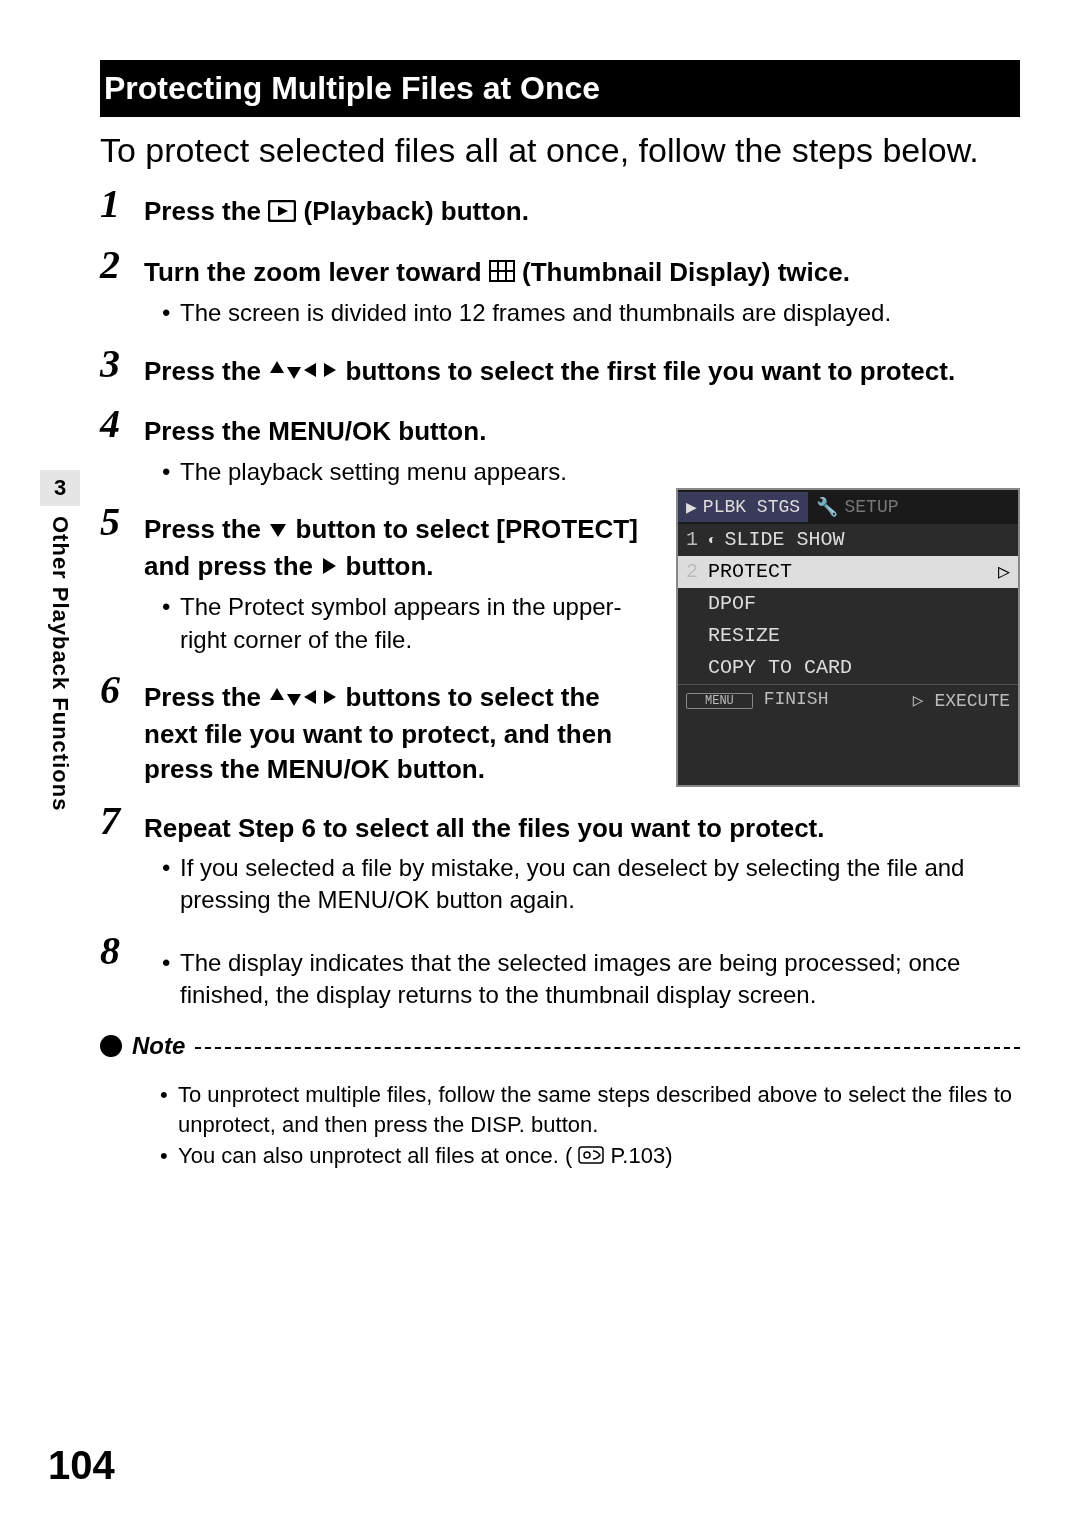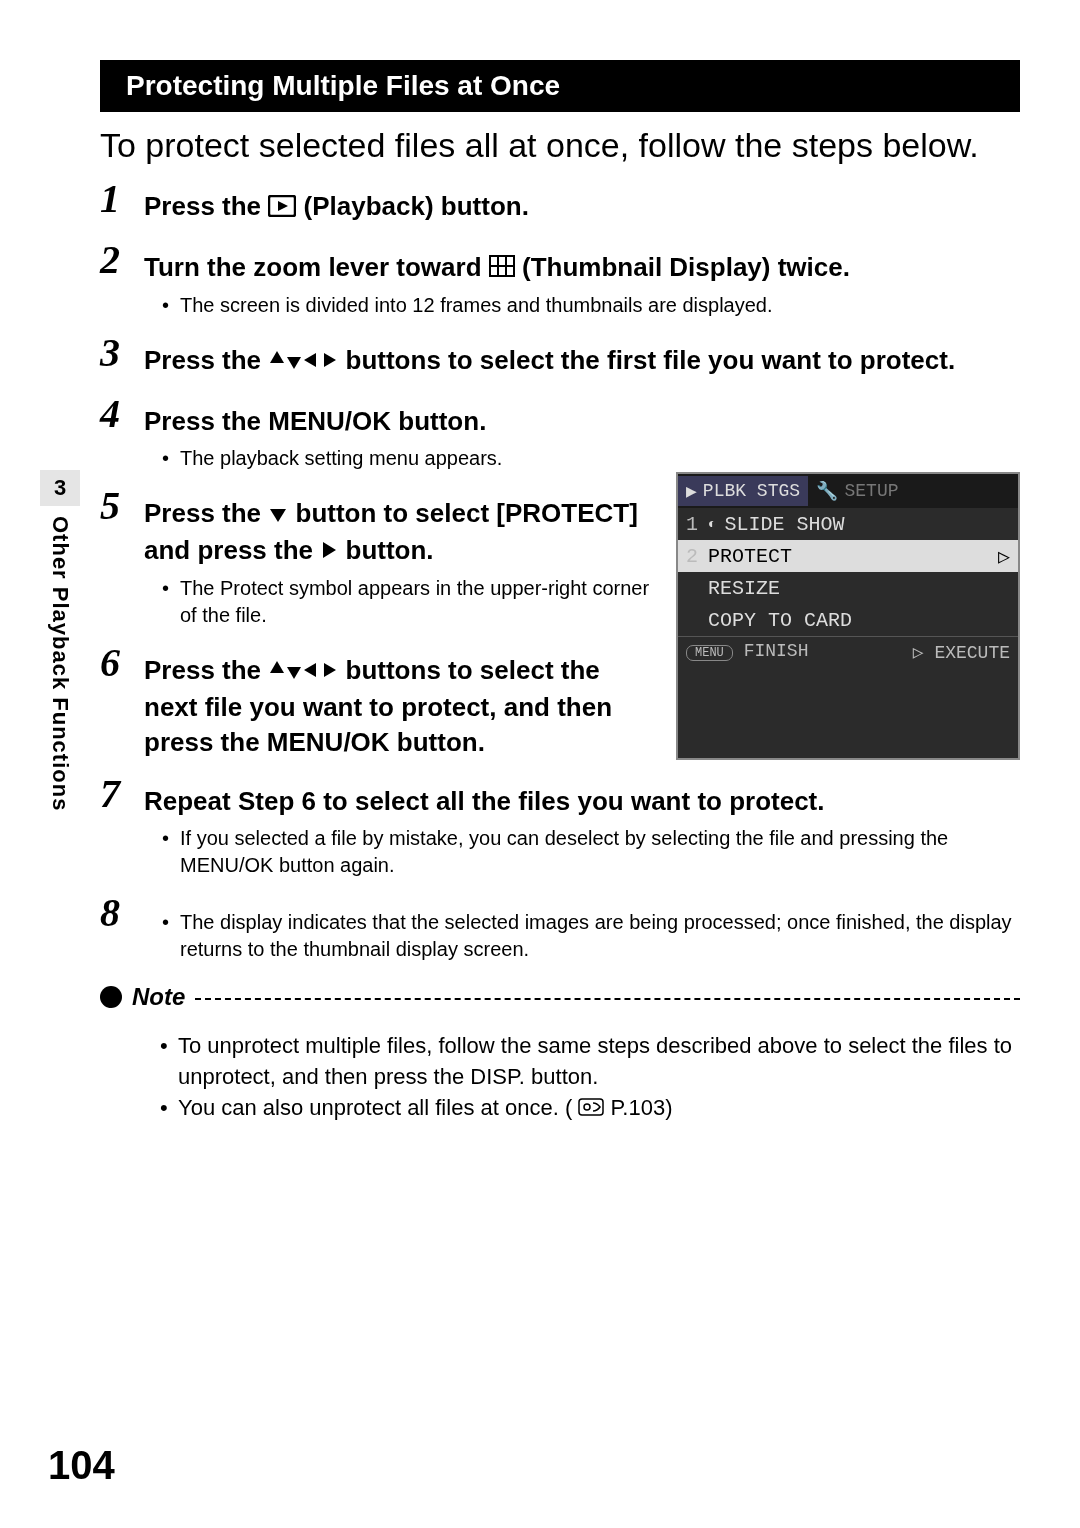--- a/index.html
+++ b/index.html
@@ -41,22 +41,22 @@
   .tab-label {
     writing-mode: vertical-rl;
     font-weight: bold;
     font-size: 22px;
     letter-spacing: 1px;
   }
   .title-bar {
     background: #000;
     color: #fff;
     font-weight: bold;
-    font-size: 28px;
-    padding: 10px 26px;
+    font-size: 32px;
+    padding: 10px 4px;
     margin-left: 40px;
     margin-right: 0;
   }
   .intro {
     font-size: 34px;
     margin: 14px 0 14px 40px;
   }
   .steps {
     margin-left: 40px;
   }
@@ -82,21 +82,21 @@
     font-weight: bold;
     font-size: 26px;
     line-height: 1.35;
   }
   .sub {
     list-style: none;
     padding-left: 18px;
     margin: 6px 0 0 0;
   }
   .sub li {
-    font-size: 20px;
+    font-size: 24px;
     line-height: 1.35;
     position: relative;
     padding-left: 18px;
   }
   .sub li::before {
     content: "•";
     position: absolute;
     left: 0;
     top: 0;
   }
@@ -361,30 +361,34 @@
             <span style="font-size:14px;">◐</span>
             <span>SLIDE SHOW</span>
           </div>
           <div class="lcd-item sel">
             <span class="idx">2</span>
             <span style="flex:1;">PROTECT</span>
             <span>▷</span>
           </div>
           <div class="lcd-item">
             <span class="idx"></span>
+            <span>DPOF</span>
+          </div>
+          <div class="lcd-item">
+            <span class="idx"></span>
             <span>RESIZE</span>
           </div>
           <div class="lcd-item">
             <span class="idx"></span>
             <span>COPY TO CARD</span>
           </div>
         </div>
         <div class="lcd-foot">
           <span>
-            <span style="border:1px solid #888;border-radius:7px;padding:0 8px;font-size:12px;">MENU</span>
+            <span style="border:1px solid #888;border-radius:2px;padding:0 18px;font-size:12px;">MENU</span>
             <span>FINISH</span>
           </span>
           <span>
             <span>▷</span>
             <span>EXECUTE</span>
           </span>
         </div>
       </div>
     </div>
 

